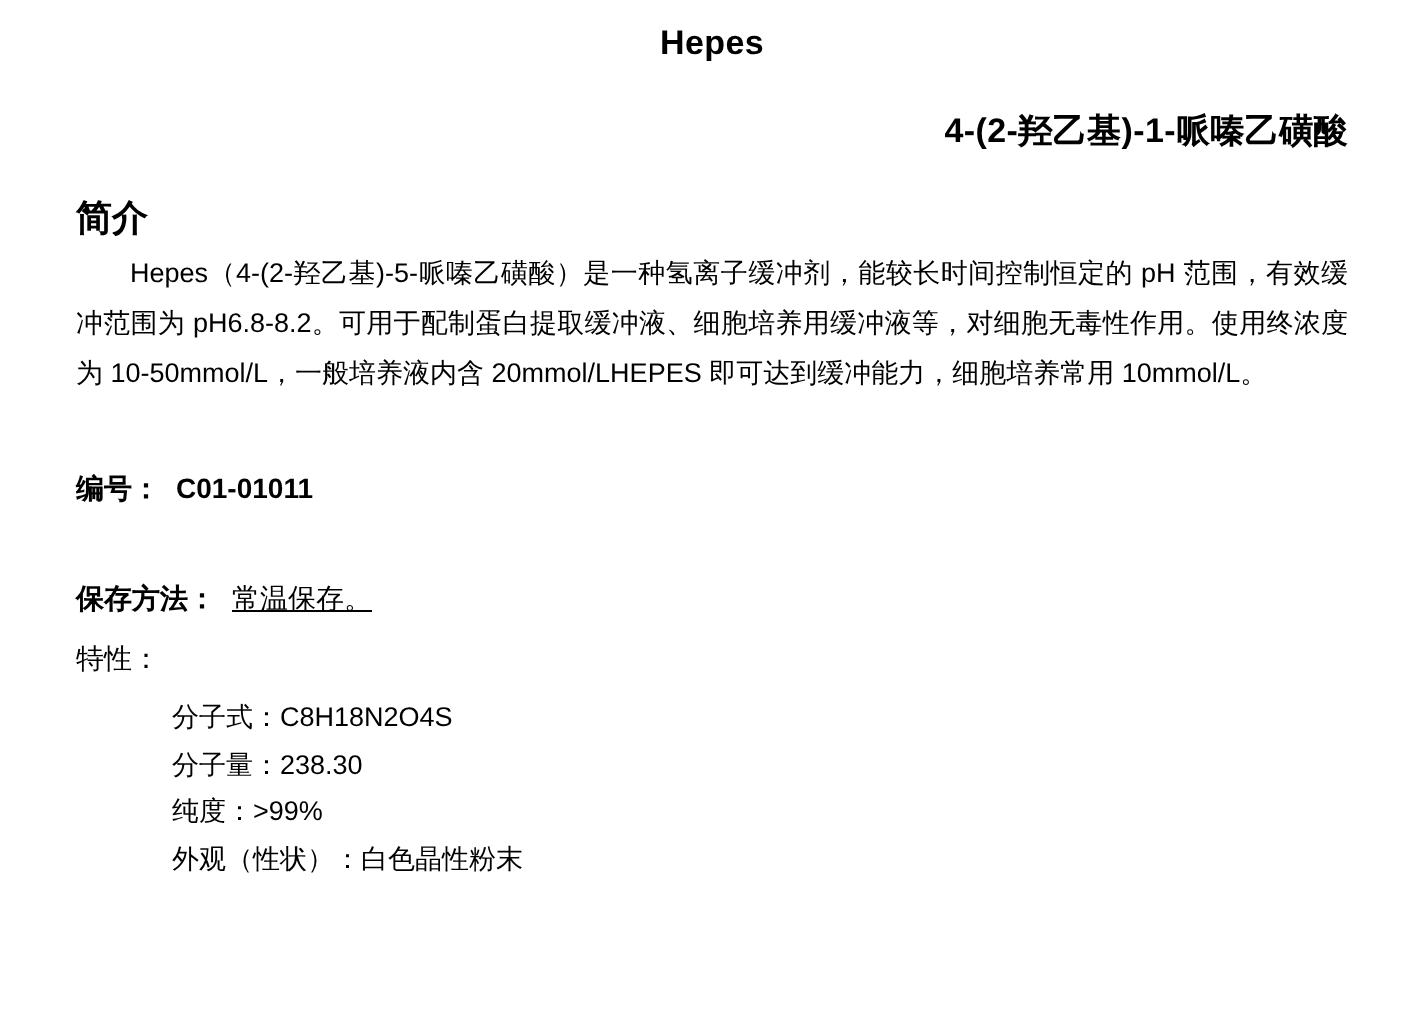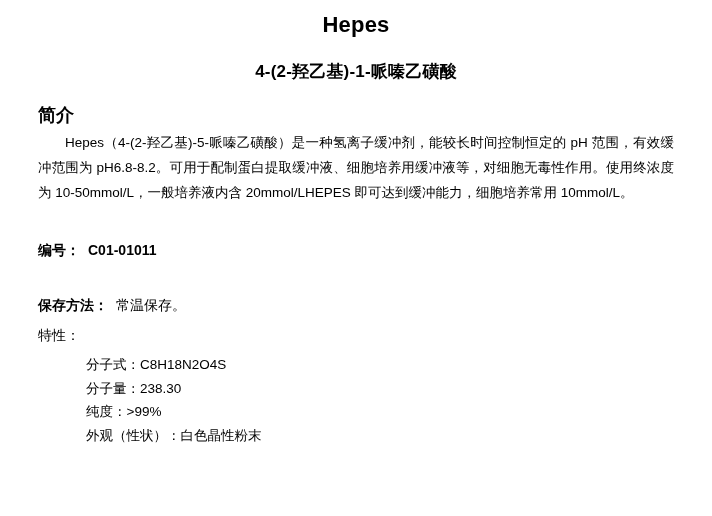--- a/index.html
+++ b/index.html
@@ -16,27 +16,27 @@
   }
   .page {
     position: relative;
     width: 712px;
     height: 516px;
     box-sizing: border-box;
     padding: 0 38px;
   }
   .title-main {
     text-align: center;
-    font-size: 22px;
+    font-size: 17px;
     font-weight: bold;
     margin-top: 12px;
     letter-spacing: 0.2px;
   }
   .title-sub {
-    text-align: center;
+    text-align: right;
     font-size: 17px;
     font-weight: bold;
     margin-top: 22px;
     letter-spacing: 0.2px;
   }
   .section-heading {
     font-size: 18px;
     font-weight: bold;
     margin-top: 20px;
   }
@@ -54,20 +54,21 @@
   }
   .kv-label {
     font-weight: bold;
   }
   .kv-value {
     font-weight: bold;
     margin-left: 8px;
   }
   .kv-value-normal {
     font-weight: normal;
+    text-decoration: underline;
   }
   .props-heading {
     font-size: 14px;
     font-weight: normal;
     margin-top: 12px;
   }
   .props-list {
     margin-top: 8px;
     padding-left: 48px;
   }

